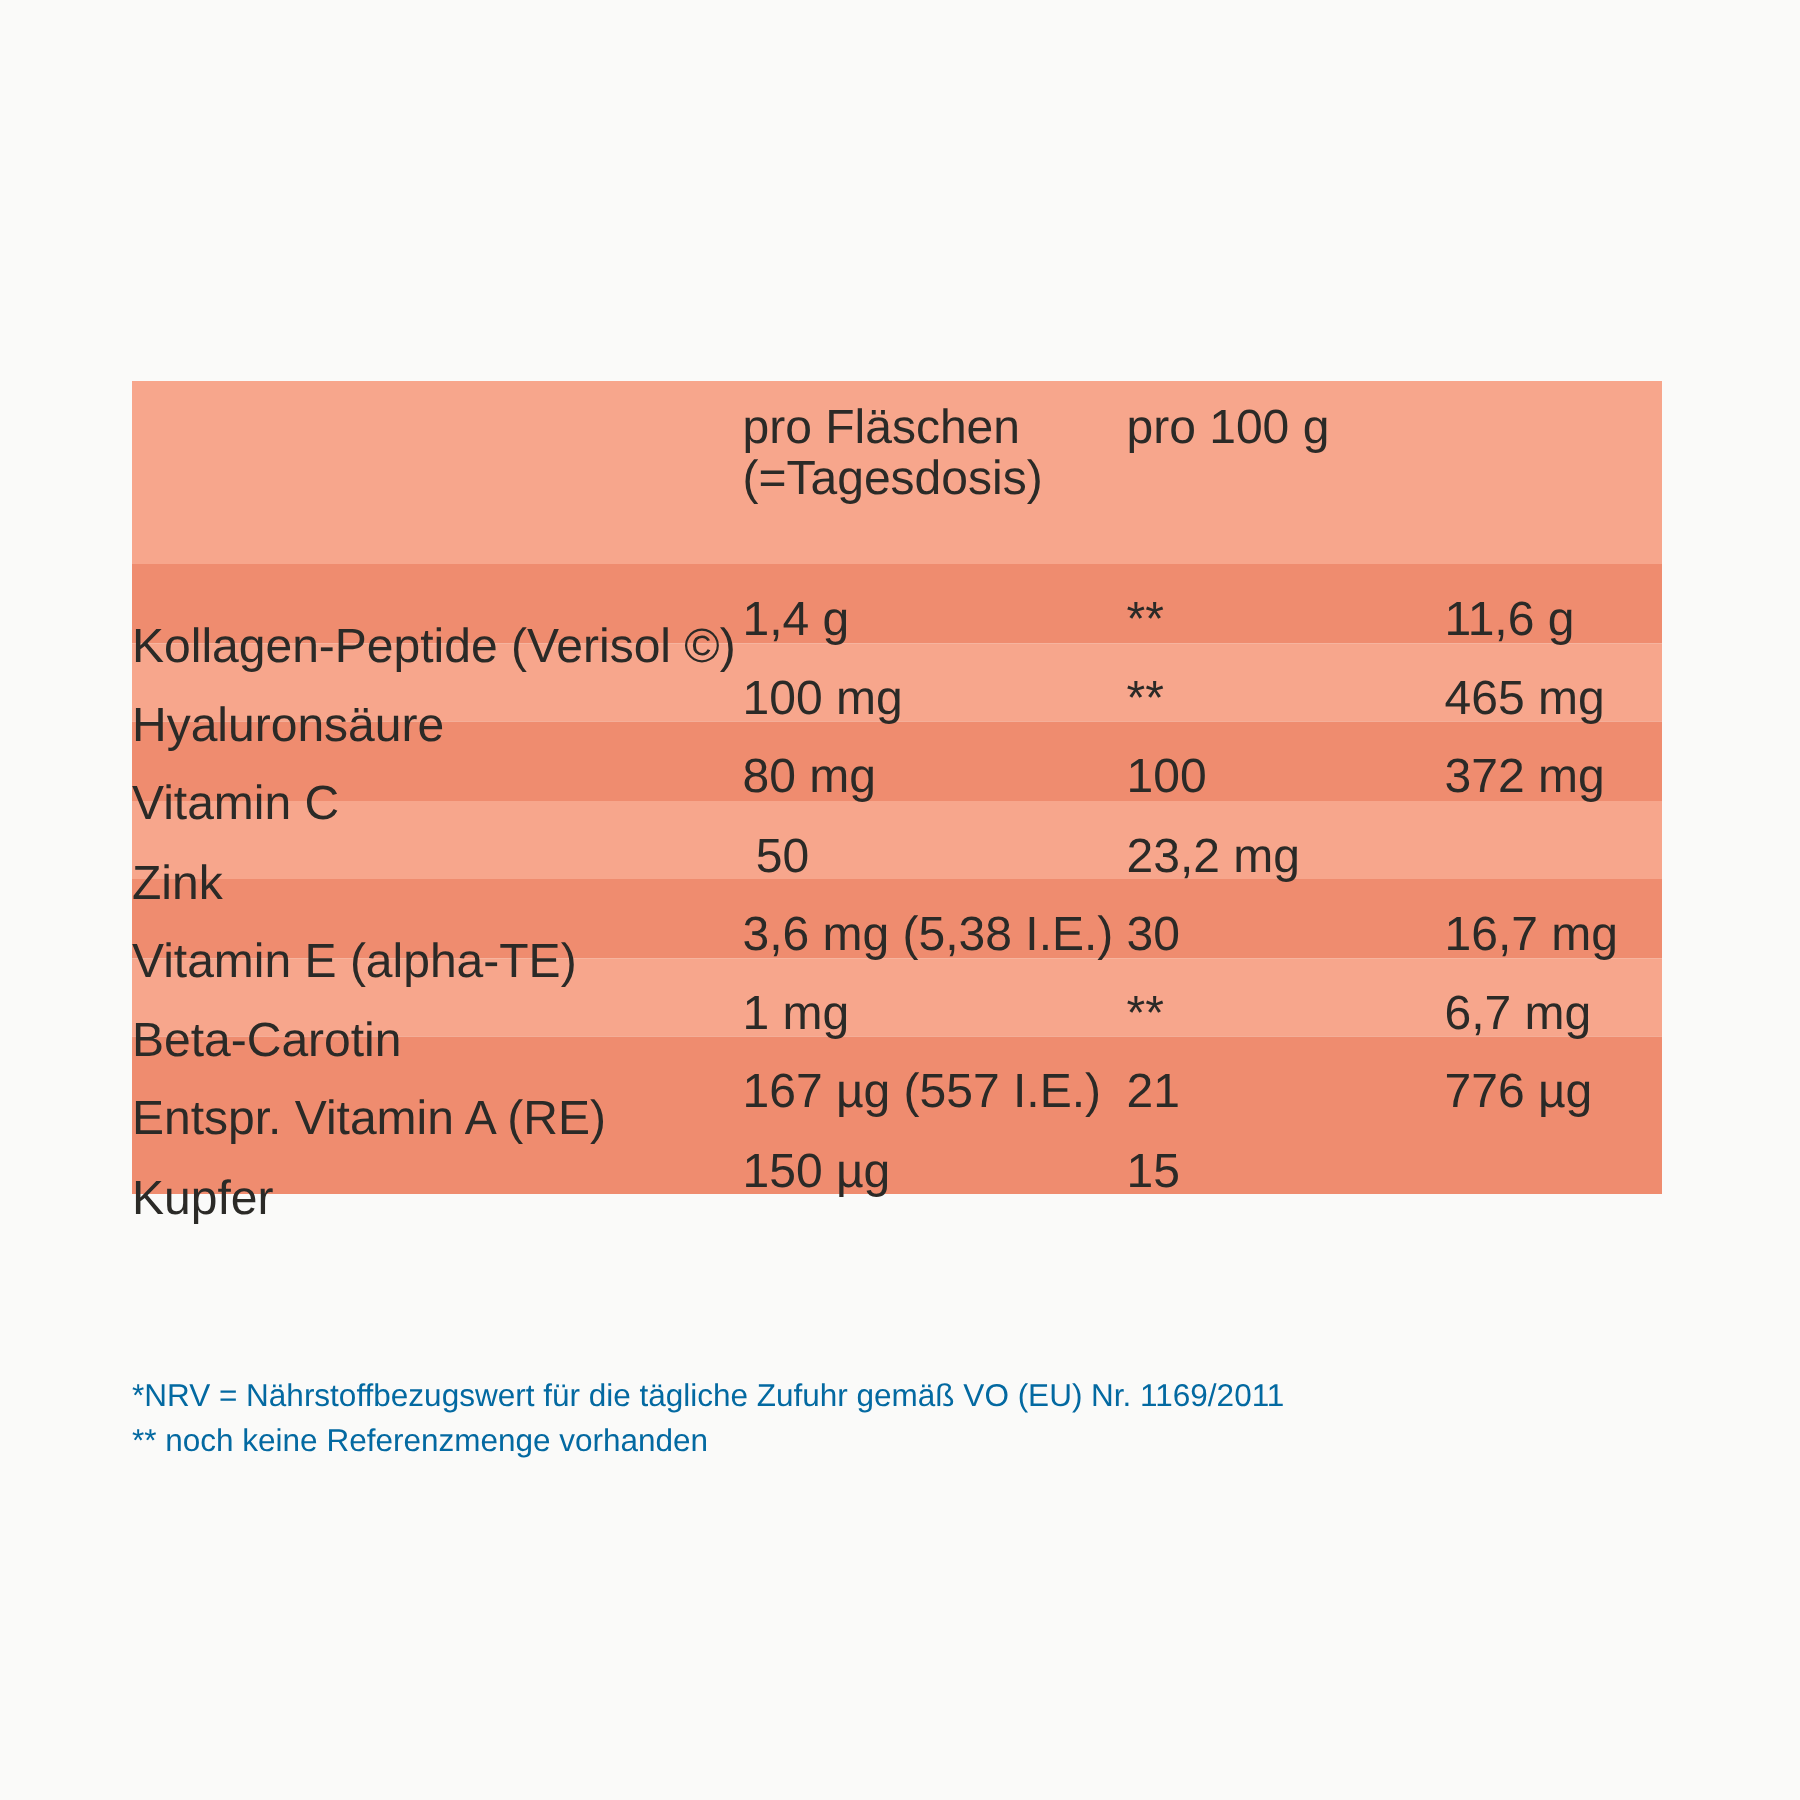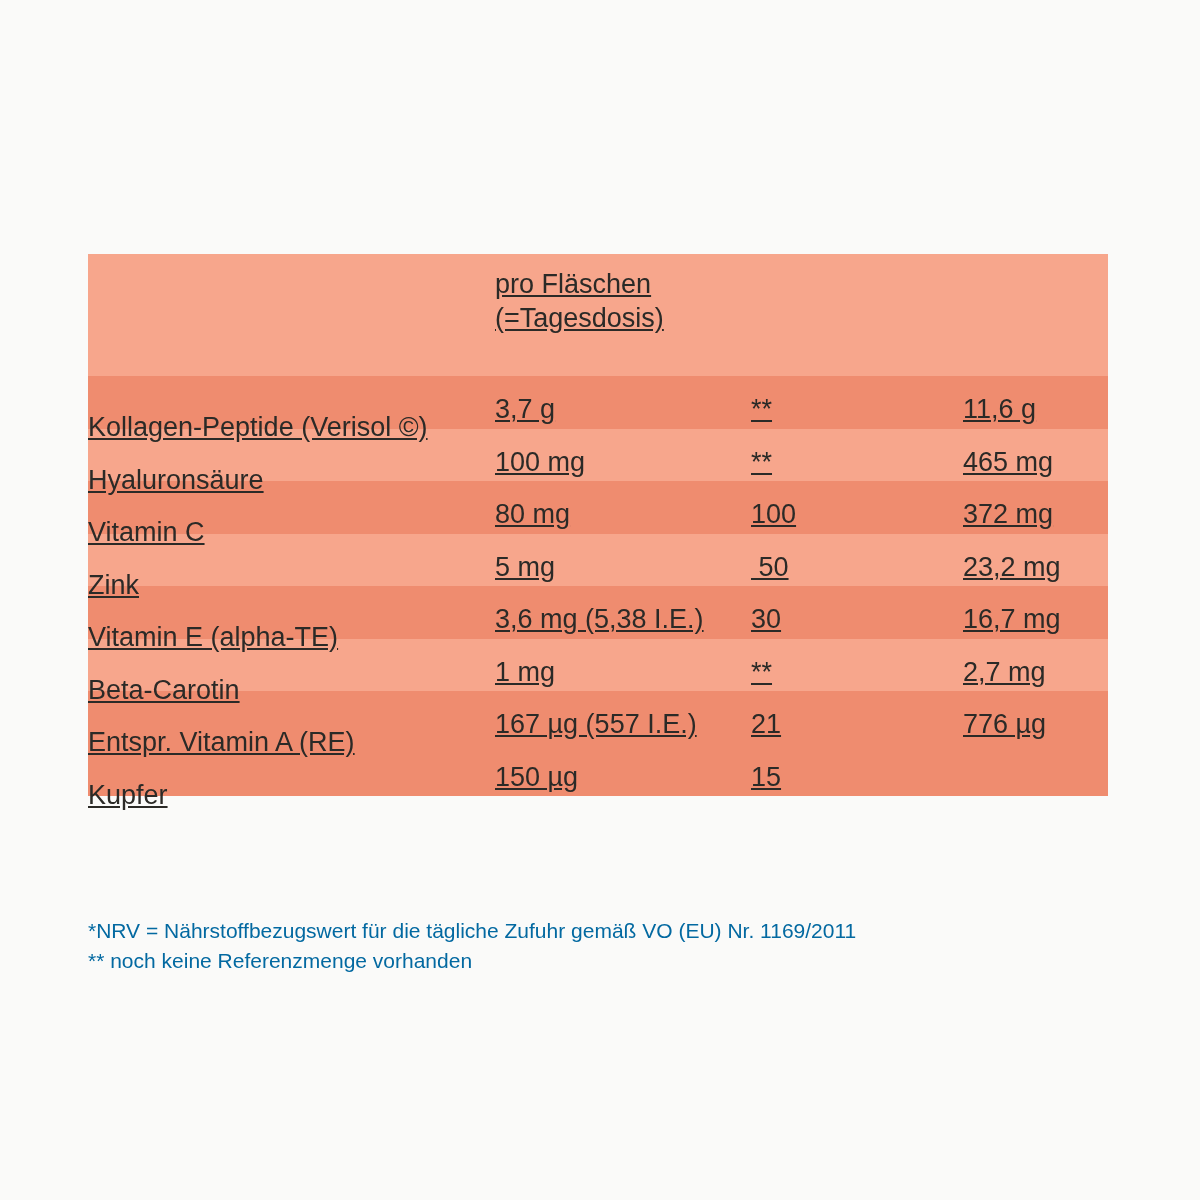--- a/index.html
+++ b/index.html
@@ -19,22 +19,21 @@
   .nutrition-table {
     position: absolute;
     left: 88px;
     top: 254px;
     width: 1020px;
   }
   .t-row {
     display: grid;
     grid-template-columns: 407px 256px 212px 145px;
     box-sizing: border-box;
-    font-size: 27px;
-    text-decoration: underline;
+    font-size: 32px;
   }
   .t-header {
     height: 122px;
     background: #f7a68c;
   }
   .t-header .cell {
     padding-top: 13px;
     line-height: 34px;
     white-space: pre-line;
   }
@@ -68,62 +67,62 @@
 <body>
 
 <div class="canvas">
 
   <div class="nutrition-table">
 
     <div class="t-row t-header">
       <div class="cell c1"></div>
       <div class="cell">pro Fläschen
 (=Tagesdosis)</div>
+      <div class="cell">pro 100 g</div>
     </div>
 
     <div class="t-row t-data row-dark">
       <div class="cell c1">Kollagen-Peptide (Verisol ©)</div>
-      <div class="cell">3,7 g</div>
+      <div class="cell">1,4 g</div>
       <div class="cell">**</div>
       <div class="cell">11,6 g</div>
     </div>
 
     <div class="t-row t-data row-light">
       <div class="cell c1">Hyaluronsäure</div>
       <div class="cell">100 mg</div>
       <div class="cell">**</div>
       <div class="cell">465 mg</div>
     </div>
 
     <div class="t-row t-data row-dark">
       <div class="cell c1">Vitamin C</div>
       <div class="cell">80 mg</div>
       <div class="cell">100</div>
       <div class="cell">372 mg</div>
     </div>
 
     <div class="t-row t-data row-light">
       <div class="cell c1">Zink</div>
-      <div class="cell">5 mg</div>
       <div class="cell">&nbsp;50</div>
       <div class="cell">23,2 mg</div>
     </div>
 
     <div class="t-row t-data row-dark">
       <div class="cell c1">Vitamin E (alpha-TE)</div>
       <div class="cell">3,6 mg (5,38 I.E.)</div>
       <div class="cell">30</div>
       <div class="cell">16,7 mg</div>
     </div>
 
     <div class="t-row t-data row-light">
       <div class="cell c1">Beta-Carotin</div>
       <div class="cell">1 mg</div>
       <div class="cell">**</div>
-      <div class="cell">2,7 mg</div>
+      <div class="cell">6,7 mg</div>
     </div>
 
     <div class="t-row t-data row-dark">
       <div class="cell c1">Entspr. Vitamin A (RE)</div>
       <div class="cell">167 µg (557 I.E.)</div>
       <div class="cell">21</div>
       <div class="cell">776 µg</div>
     </div>
 
 

